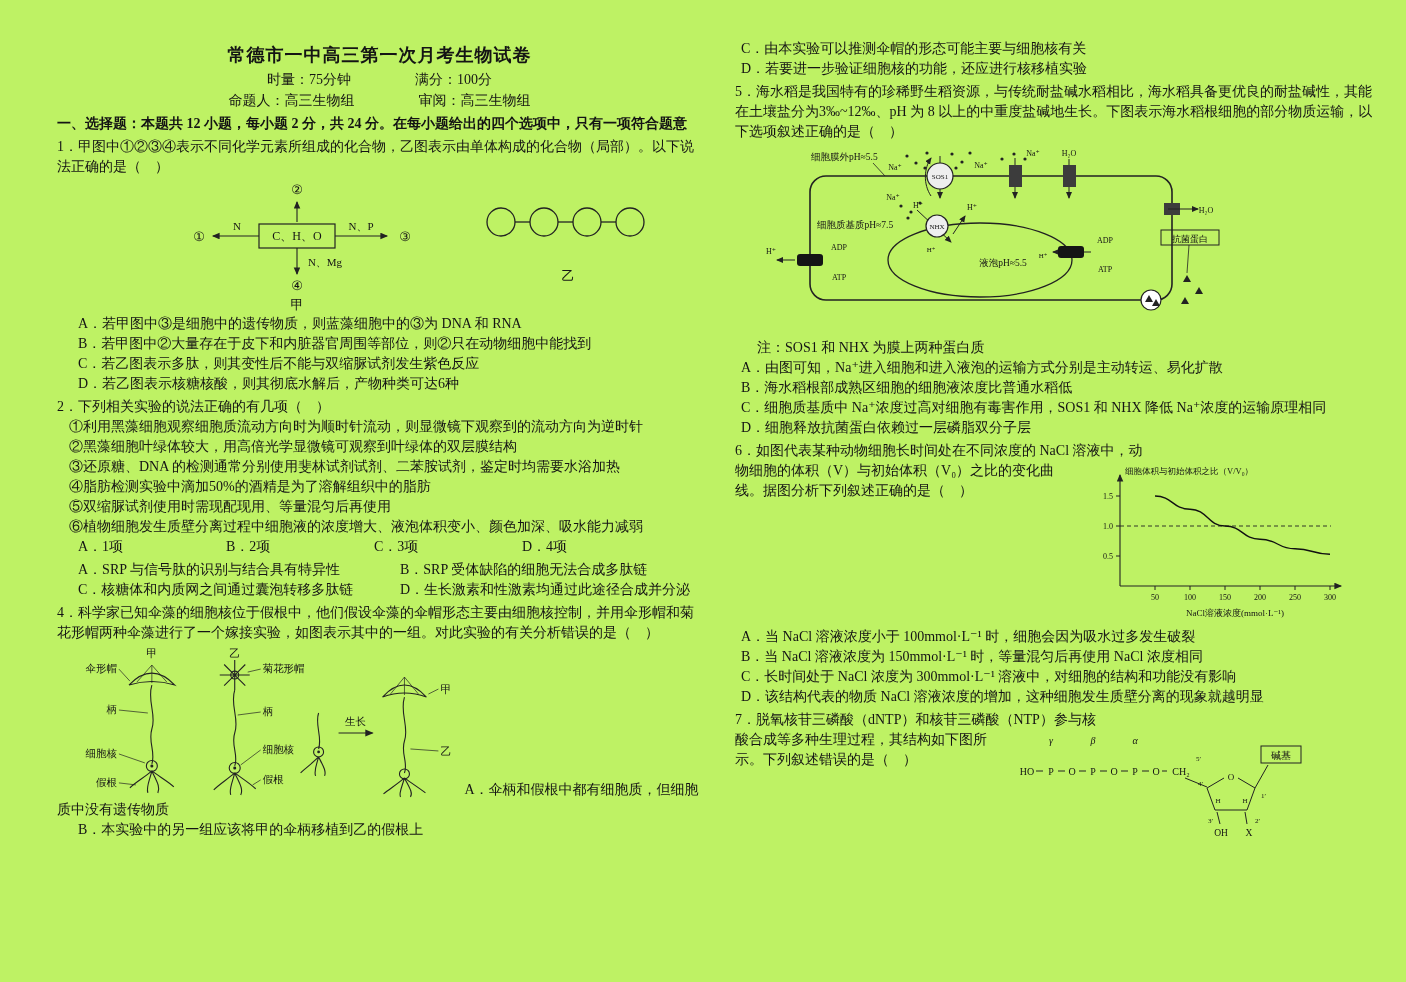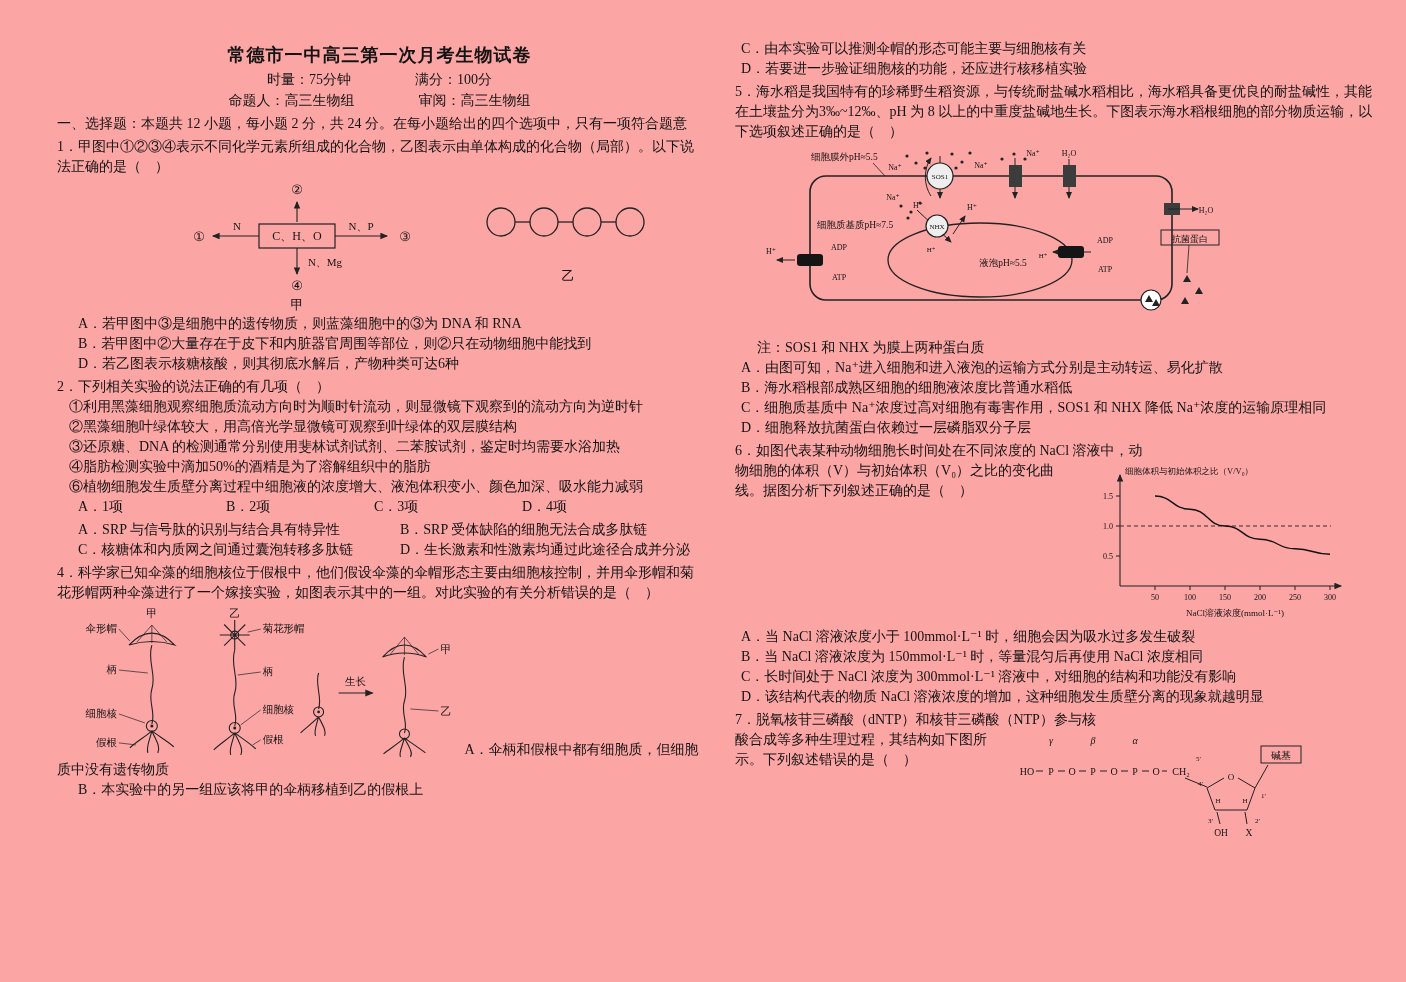--- a/index.html
+++ b/index.html
@@ -1,25 +1,25 @@
 <!DOCTYPE html>
 <html><head>
 <meta charset="utf-8">
 <title>生物试卷</title>
 <style>
   *{margin:0;padding:0;box-sizing:border-box}
   body{width:1406px;height:982px;background:#fff}
-  .page{position:relative;width:1406px;height:982px;background:#fca5a5;overflow:hidden;
+  .page{position:relative;width:1406px;height:982px;background:#bef264;overflow:hidden;
         font-family:"Liberation Serif","DejaVu Serif",serif;font-size:14px;line-height:20px;color:#141414}
   .col{position:absolute;top:0}
   .col-left{left:57px;top:42px;width:645px}
   .col-right{left:735px;top:39px;width:640px}
   .doc-title{font-size:18px;font-weight:bold;text-align:center;line-height:27px;letter-spacing:1px}
   .meta-row{display:flex;justify-content:center;gap:64px;line-height:21px}
-  .sec-heading{font-weight:normal;margin-top:3px}
+  .sec-heading{font-weight:bold;margin-top:3px}
   .q{margin-top:3px}
   .opt{padding-left:21px}
   .col-right .opt{padding-left:6px}
   .stmt{padding-left:12px}
   .opts-inline{padding-left:21px;display:flex}
   .opts-inline span{display:inline-block;width:148px}
   .optrow{padding-left:21px;display:flex}
   .optrow .c1{display:inline-block;width:322px}
   .q1-diagrams{display:flex;align-items:flex-start;gap:56px;padding-left:122px;margin:3px 0 2px}
   .q4-row{display:flex;align-items:flex-end;gap:8px;margin-top:2px}
@@ -90,29 +90,31 @@
             <circle cx="114" cy="42" r="14"></circle>
             <line x1="128" y1="42" x2="143" y2="42"></line>
             <circle cx="157" cy="42" r="14"></circle>
           </g>
           <text x="95" y="100" font-size="13" text-anchor="middle">乙</text>
         </svg>
       </div>
 
       <div class="opt">A．若甲图中③是细胞中的遗传物质，则蓝藻细胞中的③为 DNA 和 RNA</div>
       <div class="opt">B．若甲图中②大量存在于皮下和内脏器官周围等部位，则②只在动物细胞中能找到</div>
+      <div class="opt">C．若乙图表示多肽，则其变性后不能与双缩脲试剂发生紫色反应</div>
       <div class="opt">D．若乙图表示核糖核酸，则其彻底水解后，产物种类可达6种</div>
     </div>
 
     <div class="q">
       <div class="stem"><span>2．</span><span>下列相关实验的说法正确的有几项（　）</span></div>
       <div class="stmt">①利用黑藻细胞观察细胞质流动方向时为顺时针流动，则显微镜下观察到的流动方向为逆时针</div>
       <div class="stmt">②黑藻细胞叶绿体较大，用高倍光学显微镜可观察到叶绿体的双层膜结构</div>
       <div class="stmt">③还原糖、DNA 的检测通常分别使用斐林试剂试剂、二苯胺试剂，鉴定时均需要水浴加热</div>
       <div class="stmt">④脂肪检测实验中滴加50%的酒精是为了溶解组织中的脂肪</div>
+      <div class="stmt">⑤双缩脲试剂使用时需现配现用、等量混匀后再使用</div>
       <div class="stmt">⑥植物细胞发生质壁分离过程中细胞液的浓度增大、液泡体积变小、颜色加深、吸水能力减弱</div>
       <div class="opts-inline">
         <span>A．1项</span>
         <span>B．2项</span>
         <span>C．3项</span>
         <span>D．4项</span>
       </div>
     </div>
 
     <div class="q">

